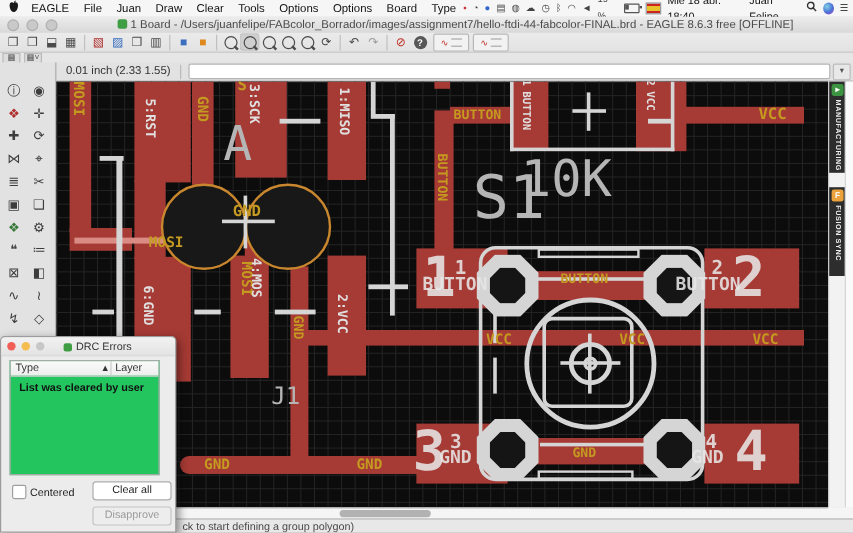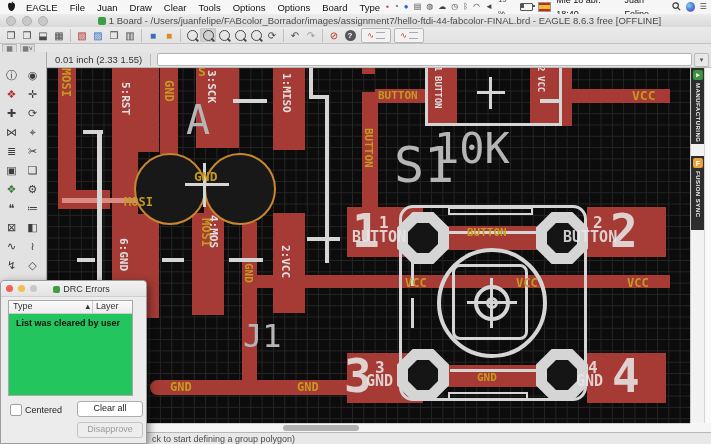--- a/index.html
+++ b/index.html
@@ -338,21 +338,21 @@
         <span class="pad v" style="left: 234px; top: 5px; font-size: 11px;">1:MISO</span>
         <span class="pad v" style="left: 161px; top: 147px; font-size: 11px;">4:MOS</span>
         <span class="pad v" style="left: 233px; top: 177px; font-size: 11px;">2:VCC</span>
         <span class="pad v" style="left: 386px; top: -2px; font-size: 9px;">1</span>
         <span class="pad v" style="left: 386px; top: 8px; font-size: 9px;">BUTTON</span>
         <span class="pad v" style="left: 489px; top: -2px; font-size: 9px;">2</span>
         <span class="pad v" style="left: 489px; top: 8px; font-size: 9px;">VCC</span>
         <span class="ref" style="left: 139px; top: 32px; font-size: 40px;">A</span>
         <span class="ref" style="left: 347px; top: 72px; font-size: 50px;">S1</span>
         <span class="ref" style="left: 387px; top: 60px; font-size: 42px;">10K</span>
-        <span class="ref" style="left: 196px; top: 252px; font-size: 32px;">J1</span>
+        <span class="ref" style="left: 179px; top: 252px; font-size: 20px;">J1</span>
         <span class="num" style="left: 305px; top: 140px; font-size: 46px;">1</span>
         <span class="num" style="left: 332px; top: 147px; font-size: 16px;">1</span>
         <span class="num" style="left: 305px; top: 162px; font-size: 15px;">BUTTON</span>
         <span class="num" style="left: 563px; top: 140px; font-size: 46px;">2</span>
         <span class="num" style="left: 546px; top: 147px; font-size: 16px;">2</span>
         <span class="num" style="left: 516px; top: 162px; font-size: 15px;">BUTTON</span>
         <span class="num" style="left: 297px; top: 285px; font-size: 46px;">3</span>
         <span class="num" style="left: 328px; top: 292px; font-size: 16px;">3</span>
         <span class="num" style="left: 319px; top: 306px; font-size: 15px;">GND</span>
         <span class="num" style="left: 565px; top: 285px; font-size: 46px;">4</span>

